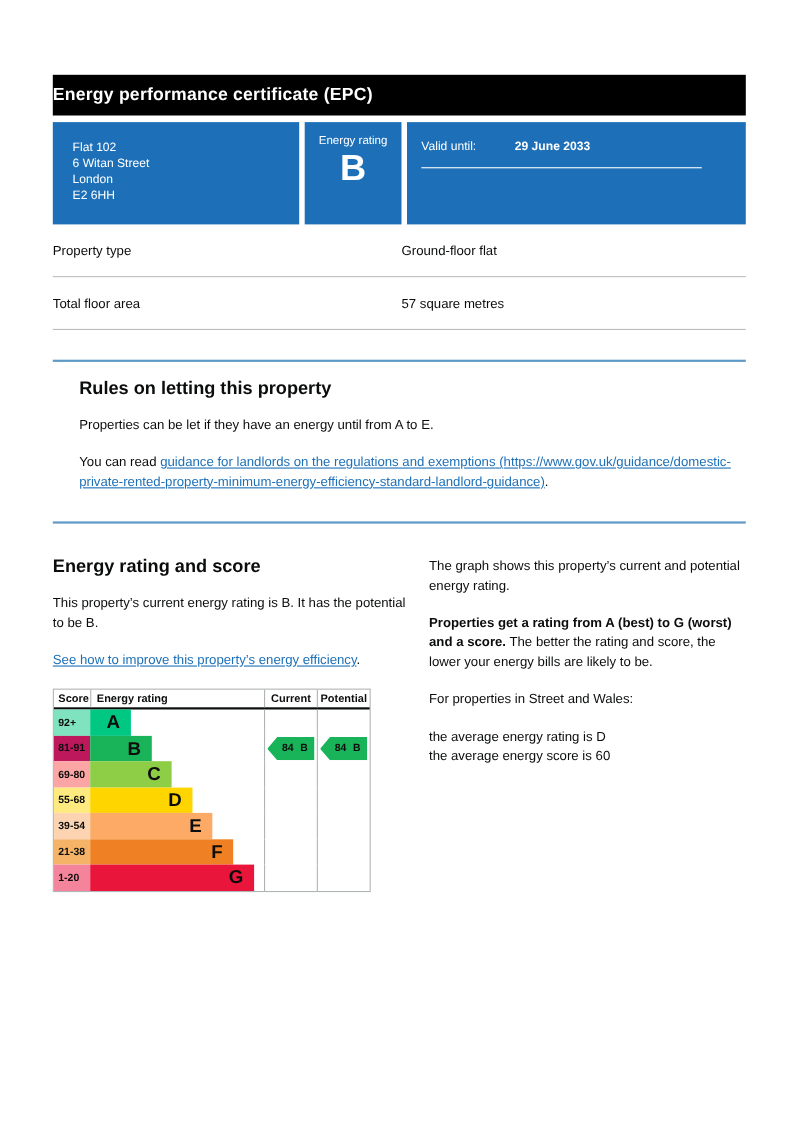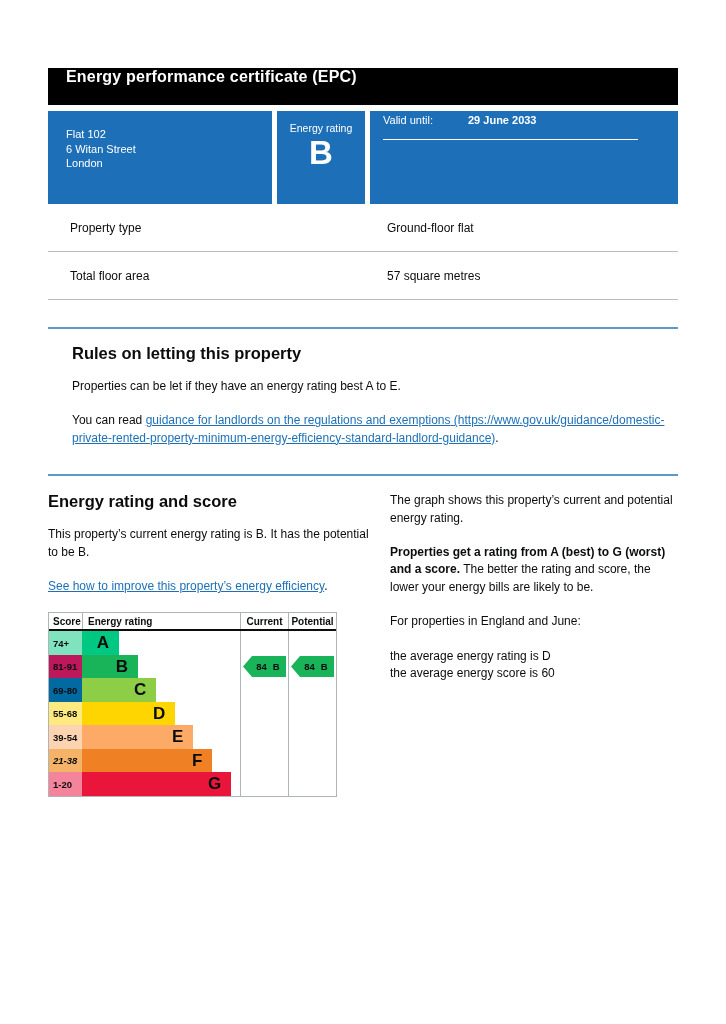--- a/index.html
+++ b/index.html
@@ -7,50 +7,50 @@
     --divider-blue:#5f99c7;
     --line-gray:#bcbcbc;
     --ink:#0b0c0c;
   }
   *{box-sizing:border-box;margin:0;padding:0;}
   html,body{width:726px;height:1024px;background:#fff;overflow:hidden;}
   body{font-family:"Liberation Sans","DejaVu Sans",sans-serif;color:var(--ink);}
   .page{width:630px;margin:68px 48px 0 48px;}
 
   
-  .title-bar{background:#000;height:37px;display:flex;align-items:flex-start;padding-left:18px;}
+  .title-bar{background:#000;height:37px;display:flex;align-items:center;padding-left:0;}
   .title-bar h1{color:#fff;font-size:16px;font-weight:bold;letter-spacing:.2px;}
 
   
   .summary{display:flex;gap:5px;margin-top:6px;height:93px;color:#fff;}
   .summary>div{background:var(--brand-blue);}
   .panel-address{width:224px;padding:16px 0 0 18px;font-size:11px;line-height:1.33;}
   .panel-rating{width:88px;text-align:center;padding-top:11px;}
   .panel-rating .lbl{font-size:10.5px;}
   .panel-rating .big{font-size:33px;font-weight:bold;line-height:1.15;}
-  .panel-valid{flex:1;padding:3px 16px 0 13px;font-size:11px;}
+  .panel-valid{flex:1;padding:16px 16px 0 13px;font-size:11px;}
   .panel-valid .row1{display:flex;}
   .panel-valid .row1 .lbl{width:85px;flex:none;}
   .panel-valid .row1 .val{font-weight:bold;}
   .panel-valid .vr{border:none;border-top:1px solid #fff;margin:13px 24px 14px 0;}
   .panel-valid .row2 .val{font-weight:bold;}
 
   
   .kv-row{display:flex;padding:17px 0 16px 0;border-bottom:1px solid var(--line-gray);font-size:12px;}
-  .kv-label{width:317px;flex:none;margin-left:22px;}
+  .kv-label{width:317px;flex:none;}
 
   
   .section-rule{border:none;border-top:2px solid var(--divider-blue);margin:27px 0 0 0;}
 
   
   .section{margin-top:15px;margin-left:24px;}
   h2{font-size:16.5px;font-weight:bold;margin-bottom:15px;}
   p{font-size:12px;line-height:1.45;margin-bottom:17px;}
   a{color:var(--brand-blue);text-decoration:underline;cursor:pointer;}
-  .two-col{display:grid;grid-template-columns:330px 288px;column-gap:12px;margin-top:16px;}
+  .two-col{display:grid;grid-template-columns:330px 288px;column-gap:12px;margin-top:30px;}
   .bold{font-weight:bold;}
   .avg-lines div{font-size:12px;line-height:1.45;}
 
   
   .epc-chart{width:289px;border:1px solid #b1b4b6;margin-top:17px;}
   .epc-head{display:grid;grid-template-columns:33px 158px 48px 48px;height:18px;border-bottom:2px solid #0b0c0c;font-size:10px;font-weight:bold;}
   .epc-head>div{display:flex;align-items:center;height:100%;}
   .h-score{padding-left:4px;}
   .h-rating{padding-left:5px;border-left:1px solid #b1b4b6;}
   .h-ptr{border-left:1px solid #b1b4b6;justify-content:center;}
@@ -69,20 +69,21 @@
 
   <header class="title-bar">
     <h1>Energy performance certificate (EPC)</h1>
   </header>
 
   <section class="summary">
     <div class="panel-address">
       <div>Flat 102</div>
       <div>6 Witan Street</div>
       <div>London</div>
+      <div>E2 6HH</div>
     </div>
     <div class="panel-rating">
       <div class="lbl">Energy rating</div>
       <div class="big">B</div>
     </div>
     <div class="panel-valid">
       <div class="row1">
         <span class="lbl">Valid until:</span>
         <span class="val">29 June 2033</span>
       </div>
@@ -98,42 +99,42 @@
     <div class="kv-row">
       <div class="kv-label">Total floor area</div>
       <div class="kv-value">57 square metres</div>
     </div>
   </section>
 
   <hr class="section-rule">
 
   <section class="section">
     <h2>Rules on letting this property</h2>
-    <p>Properties can be let if they have an energy rating best A to E.</p>
+    <p>Properties can be let if they have an energy until from A to E.</p>
     <p><span>You can read </span><a><span>guidance for landlords on the regulations and exemptions</span> <span>(https://www.gov.uk/guidance/domestic-private-rented-property-minimum-energy-efficiency-standard-landlord-guidance)</span></a><span>.</span></p>
   </section>
 
   <hr class="section-rule">
 
   <section class="two-col">
     <div>
       <h2>Energy rating and score</h2>
       <p>This property’s current energy rating is B. It has the potential to be B.</p>
       <p><a>See how to improve this property’s energy efficiency</a><span>.</span></p>
 
       <div class="epc-chart">
         <div class="epc-head">
           <div class="h-score">Score</div>
           <div class="h-rating">Energy rating</div>
           <div class="h-ptr">Current</div>
           <div class="h-ptr">Potential</div>
         </div>
         <div id="epc-rows">
             <div class="epc-row">
-              <div class="epc-score" style="background: rgb(127, 227, 192);">74+</div>
+              <div class="epc-score" style="background: rgb(127, 227, 192);">92+</div>
               <div class="epc-barcell">
                 <div class="epc-bar" style="background: rgb(0, 199, 129); width: 23.5%;">A</div>
               </div>
               <div class="epc-ptr"></div>
               <div class="epc-ptr"></div>
             </div>
             <div class="epc-row">
               <div class="epc-score" style="background: #be185d;">81-91</div>
               <div class="epc-barcell">
                 <div class="epc-bar" style="background: rgb(25, 180, 89); width: 35.5%;">B</div>
@@ -145,21 +146,21 @@
                 </div>
               </div>
               <div class="epc-ptr">
                 <div class="epc-arrow" style="background: rgb(25, 180, 89);">
                   <span>84</span>
                   <span class="r">B</span>
                 </div>
               </div>
             </div>
             <div class="epc-row">
-              <div class="epc-score" style="background: #0369a1;">69-80</div>
+              <div class="epc-score" style="background: #fca5a5;">69-80</div>
               <div class="epc-barcell">
                 <div class="epc-bar" style="background: rgb(141, 206, 70); width: 47%;">C</div>
               </div>
               <div class="epc-ptr"></div>
               <div class="epc-ptr"></div>
             </div>
             <div class="epc-row">
               <div class="epc-score" style="background: rgb(255, 234, 127);">55-68</div>
               <div class="epc-barcell">
                 <div class="epc-bar" style="background: rgb(255, 213, 0); width: 59%;">D</div>
@@ -169,21 +170,21 @@
             </div>
             <div class="epc-row">
               <div class="epc-score" style="background: rgb(253, 212, 178);">39-54</div>
               <div class="epc-barcell">
                 <div class="epc-bar" style="background: rgb(252, 170, 101); width: 70.5%;">E</div>
               </div>
               <div class="epc-ptr"></div>
               <div class="epc-ptr"></div>
             </div>
             <div class="epc-row">
-              <div class="epc-score" style="background: rgb(245, 179, 104); font-style: italic;">21-38</div>
+              <div class="epc-score" style="background: rgb(245, 179, 104);">21-38</div>
               <div class="epc-barcell">
                 <div class="epc-bar" style="background: rgb(239, 128, 35); width: 82.5%;">F</div>
               </div>
               <div class="epc-ptr"></div>
               <div class="epc-ptr"></div>
             </div>
             <div class="epc-row">
               <div class="epc-score" style="background: rgb(244, 132, 155);">1-20</div>
               <div class="epc-barcell">
                 <div class="epc-bar" style="background: rgb(233, 21, 59); width: 94.5%;">G</div>
@@ -191,21 +192,21 @@
               <div class="epc-ptr"></div>
               <div class="epc-ptr"></div>
             </div>
           </div>
       </div>
     </div>
 
     <div>
       <p>The graph shows this property’s current and potential energy rating.</p>
       <p><span class="bold">Properties get a rating from A (best) to G (worst) and a score.</span><span> The better the rating and score, the lower your energy bills are likely to be.</span></p>
-      <p>For properties in England and June:</p>
+      <p>For properties in Street and Wales:</p>
       <div class="avg-lines">
         <div>the average energy rating is D</div>
         <div>the average energy score is 60</div>
       </div>
     </div>
   </section>
 
 </div>
 
 </body></html>

